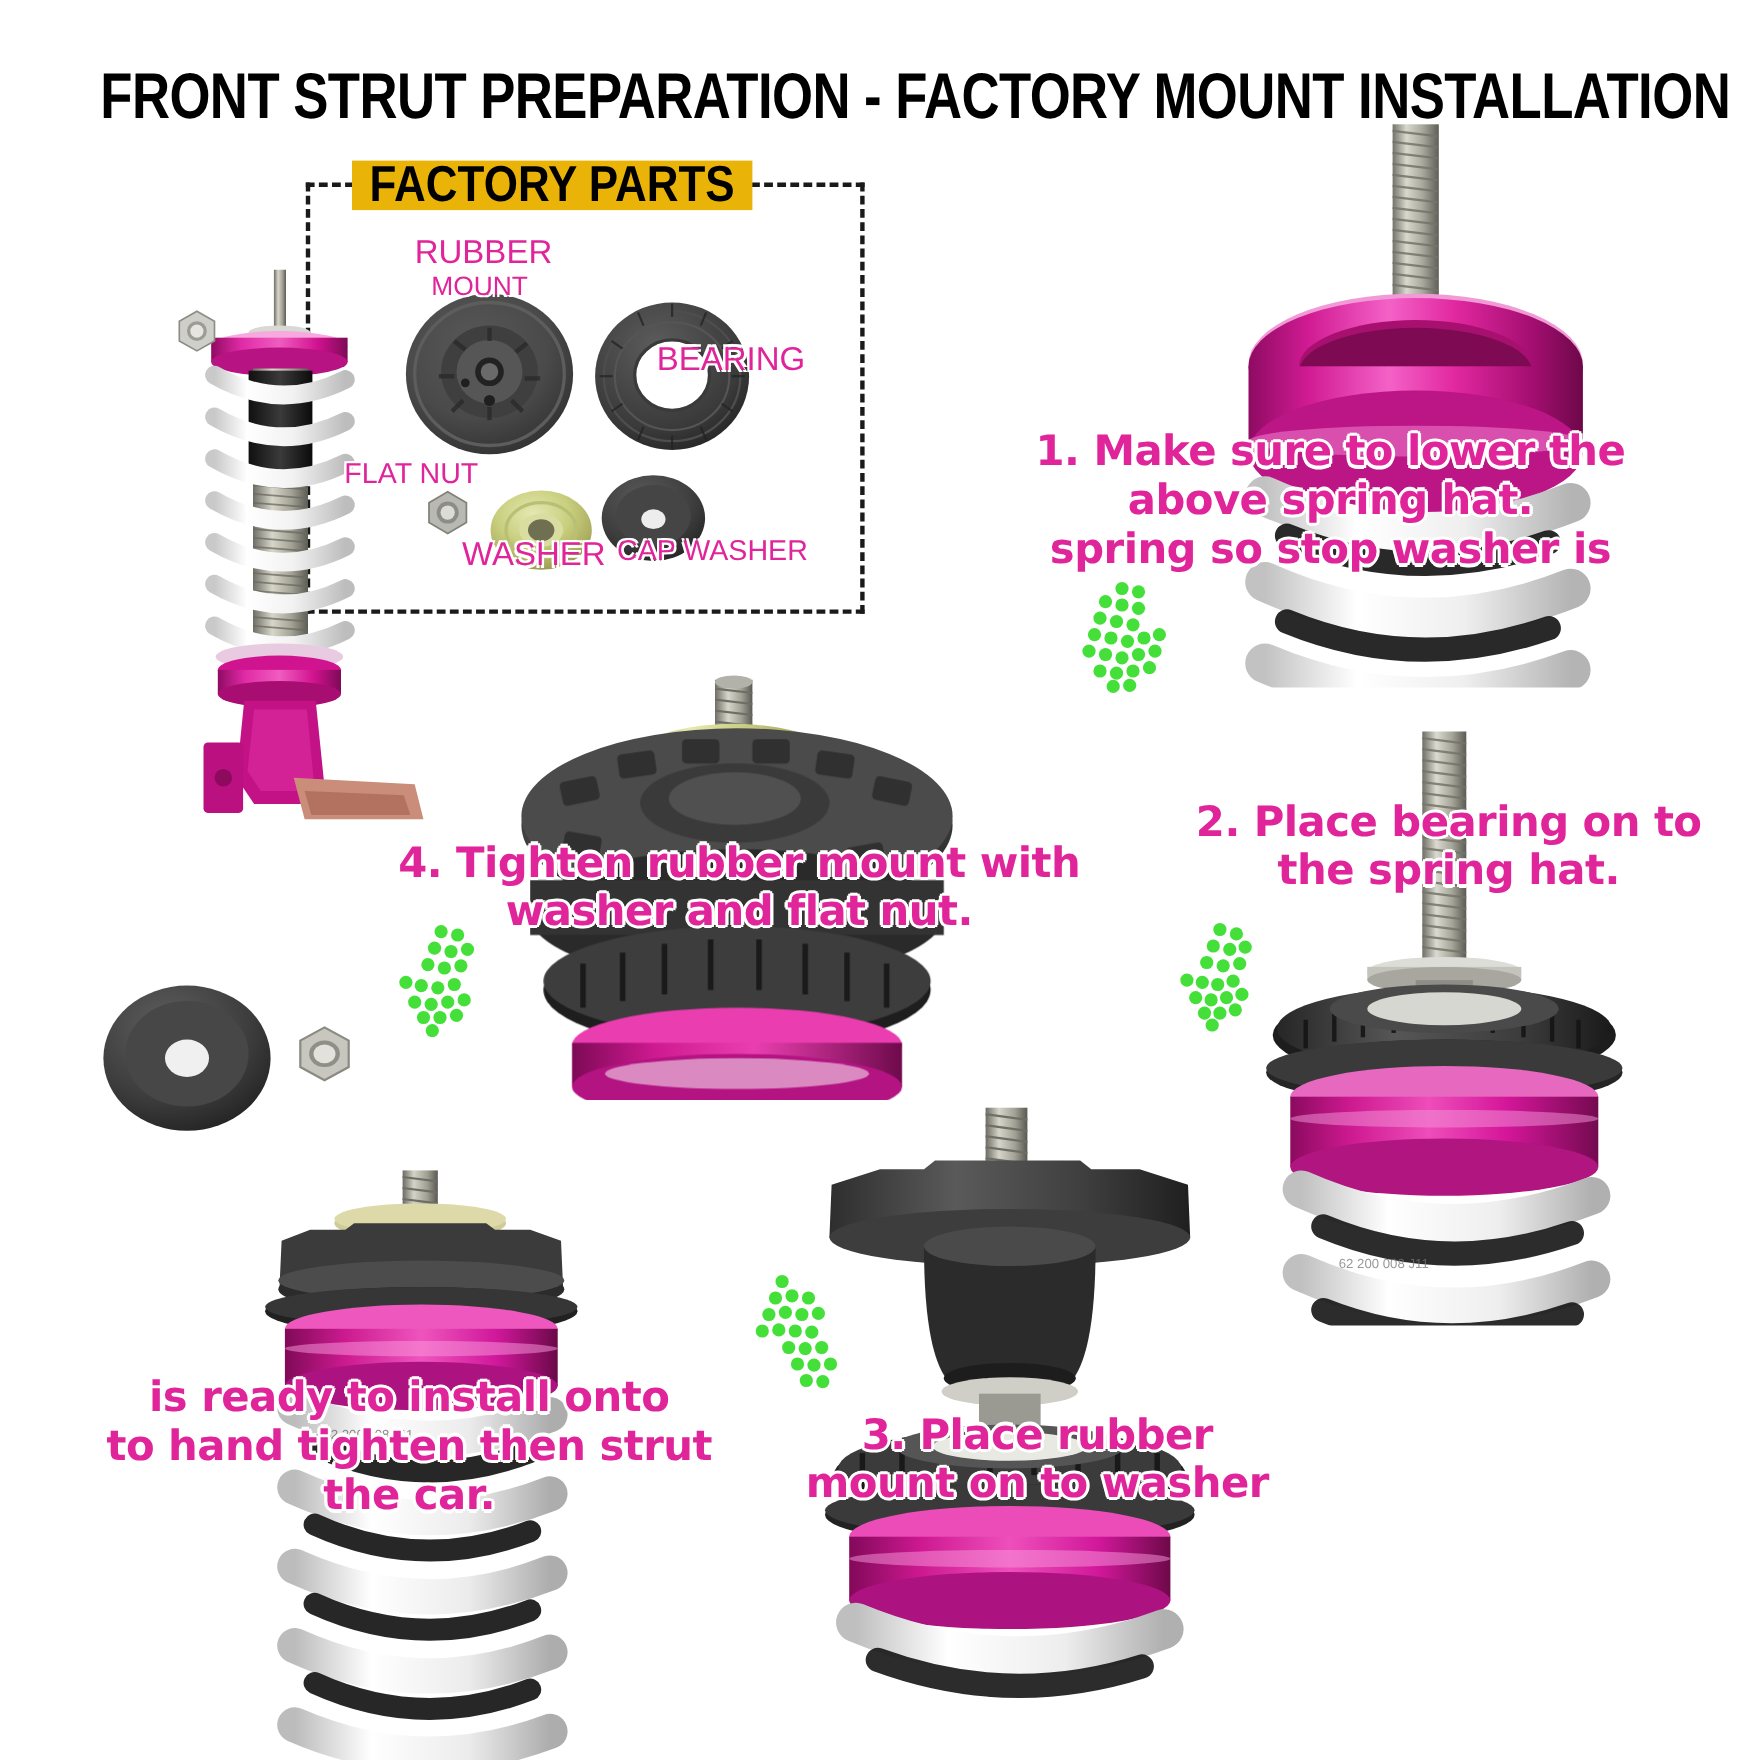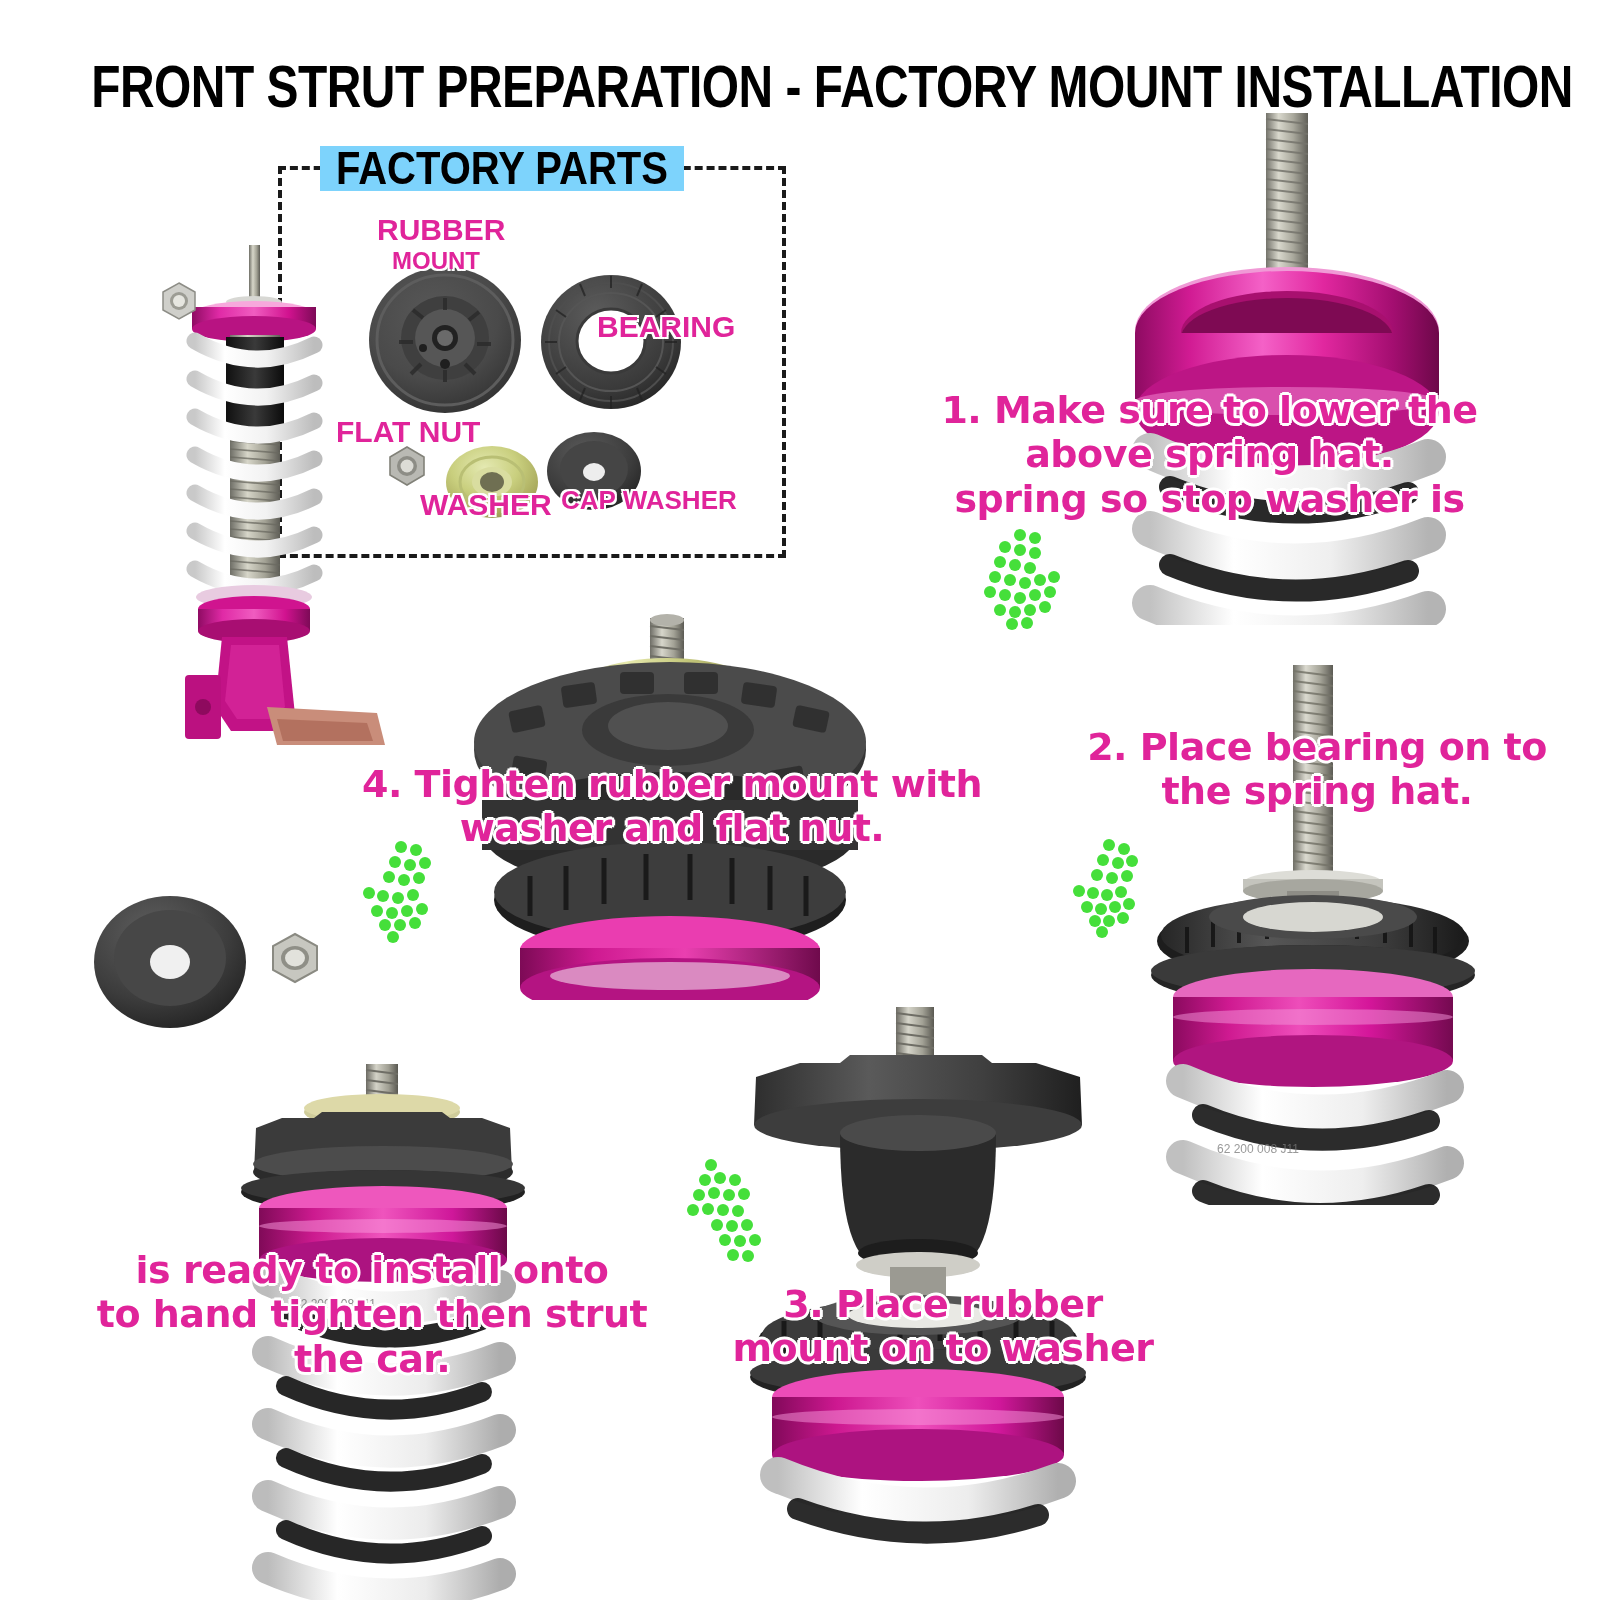--- a/index.html
+++ b/index.html
@@ -44,21 +44,21 @@
     top: 166px;
     width: 508px;
     height: 392px;
     border: 4px dashed #1a1a1a;
     background: transparent;
   }
   .parts-box-title-wrap {
     position: absolute;
     left: 288px;
     top: 146px;
-    background: #7dd3fc;
+    background: #eab308;
     padding: 0 16px;
     z-index: 6;
   }
 
   
   .pink {
     position: absolute;
     color: #e0249a;
     font-family: "DejaVu Sans", sans-serif;
     font-weight: bold;
@@ -66,21 +66,21 @@
     text-shadow:
       -2px -2px 0 #fff,  2px -2px 0 #fff,
       -2px  2px 0 #fff,  2px  2px 0 #fff,
       -3px  0   0 #fff,  3px  0   0 #fff,
        0   -3px 0 #fff,  0    3px 0 #fff;
     z-index: 20;
   }
   .pink.label {
     font-family: "Liberation Sans", sans-serif;
     font-size: 28px;
-    font-weight: bold;
+    font-weight: normal;
     letter-spacing: 0px;
     text-shadow:
       -2px -2px 0 #fff, 2px -2px 0 #fff,
       -2px  2px 0 #fff, 2px  2px 0 #fff;
   }
   .pink.step {
     font-size: 38px;
     line-height: 1.17;
     text-align: center;
   }
@@ -286,21 +286,21 @@
       </radialGradient>
     </defs>
     <ellipse cx="49" cy="43" rx="47" ry="39" fill="url(#cwG)"></ellipse>
     <ellipse cx="49" cy="41" rx="34" ry="28" fill="#454545"></ellipse>
     <ellipse cx="49" cy="44" rx="11" ry="9" fill="#ededed"></ellipse>
   </svg>
 
   <div class="pink label" style="left:345px; top:213px; font-size:30px;">RUBBER</div>
   <div class="pink label" style="left:360px; top:247px; font-size:24px;">MOUNT</div>
   <div class="pink label" style="left:565px; top:310px; font-size:30px;">BEARING</div>
-  <div class="pink label" style="left:304px; top:415px; font-size:30px;">FLAT NUT</div>
+  <div class="pink label" style="left:281px; top:415px; font-size:26px;">FLAT NUT</div>
   <div class="pink label" style="left:388px; top:488px; font-size:30px;">WASHER</div>
   <div class="pink label" style="left:529px; top:485px; font-size:26px;">CAP WASHER</div>
 
   <svg class="photo" style="left:1060px; top:95px;" width="390" height="530" viewBox="0 0 390 530">
     <defs>
       <linearGradient id="s1mag" x1="0" y1="0" x2="1" y2="0">
         <stop offset="0" stop-color="#8e0b62"></stop>
         <stop offset="0.18" stop-color="#d11b93"></stop>
         <stop offset="0.42" stop-color="#f461c7"></stop>
         <stop offset="0.62" stop-color="#e1279f"></stop>

